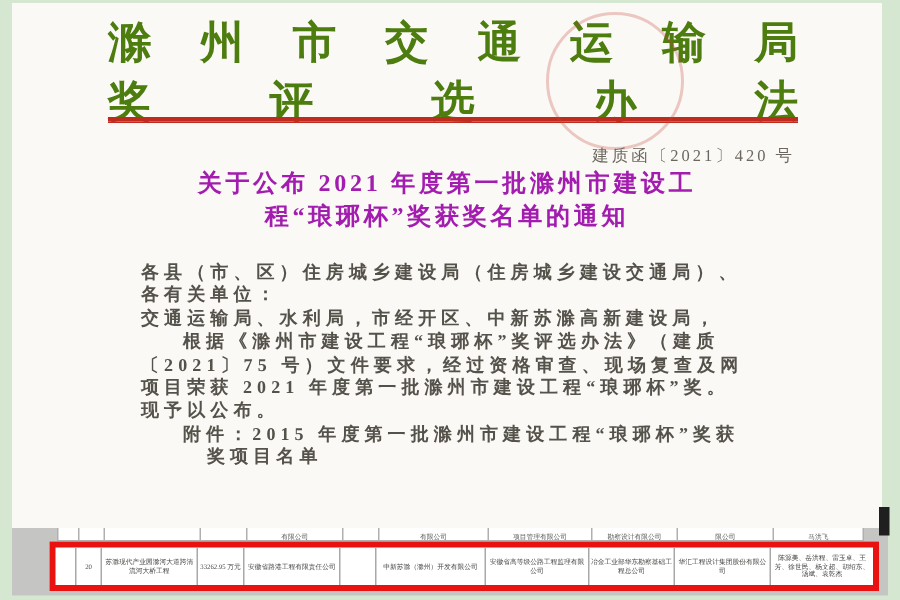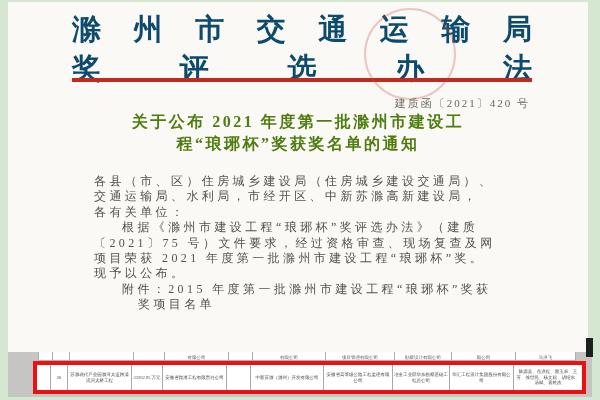--- a/index.html
+++ b/index.html
@@ -3,40 +3,40 @@
 <meta charset="utf-8">
 <style>
   * { margin:0; padding:0; box-sizing:border-box; }
   html,body { width:600px; height:400px; overflow:hidden; }
   body { background:#d6e7d1; position:relative; font-family:"Liberation Serif", serif; }
 
   .paper { position:absolute; left:8px; top:2px; width:580px; height:351px;
            background:#fbf9f5; overflow:hidden; }
 
   
-  .org-line { position:absolute; left:64px; width:460px; color:#0c4a6e;
+  .org-line { position:absolute; left:64px; width:460px; color:#4d7c0f;
               font-weight:bold; font-size:29px; line-height:34px;
               text-align:justify; text-align-last:justify; white-space:nowrap;
               letter-spacing:0; }
   .org-line.l1 { top:10px; }
   .org-line.l2 { top:49px; }
   .red-rule { position:absolute; left:64px; top:76px; width:460px; height:4px;
               border-top:3px solid #bf2c1f; border-bottom:1px solid #bf2c1f; }
 
   .doc-number { position:absolute; top:94px; right:58px; font-size:11px;
                 color:#6b675e; letter-spacing:2px; white-space:nowrap;text-align:right; }
 
   .title { position:absolute; left:0; width:100%; text-align:center;
-           font-weight:bold; font-size:16px; color:#4d7c0f; letter-spacing:2.5px;
+           font-weight:bold; font-size:16px; color:#a21caf; letter-spacing:2.5px;
            white-space:nowrap; }
   .title.t1 { top:110px; }
   .title.t2 { top:132px; }
 
   .body-text { position:absolute; left:86px; top:172px; width:440px;
-               font-size:12px; color:#55524b; letter-spacing:3.4px; }
+               font-size:12px; color:#55524b; letter-spacing:3.4px;font-weight:bold; }
   .body-text .line { white-space:nowrap; height:15.4px; line-height:15.4px; overflow:visible; }
   .body-text .indent-2 { padding-left:28px; }
   .body-text .indent-4 { padding-left:44px; }
 
   
   .seal { position:absolute; border-radius:50%; border:2px solid rgba(199,70,58,0.28);
           display:flex; align-items:center; justify-content:center;
           color:rgba(199,70,58,0.22); font-size:12px; letter-spacing:2px; }
   .seal.s1 { left:356px; top:6px;  width:92px; height:92px; }
   .seal.s2 { left:171px; top:79px; width:94px; height:94px; }
@@ -73,22 +73,22 @@
 
   <div class="seal s1"></div>
 
   <div class="doc-number">建质函〔2021〕420 号</div>
 
   <div class="title t1">关于公布 2021 年度第一批滁州市建设工</div>
   <div class="title t2">程“琅琊杯”奖获奖名单的通知</div>
 
   <div class="body-text">
     <div class="line">各县（市、区）住房城乡建设局（住房城乡建设交通局）、</div>
+    <div class="line">各有关单位：</div>
     <div class="line">交通运输局、水利局，市经开区、中新苏滁高新建设局，</div>
-    <div class="line">各有关单位：</div>
     <div class="line indent-2">根据《滁州市建设工程“琅琊杯”奖评选办法》（建质</div>
     <div class="line">〔2021〕75 号）文件要求，经过资格审查、现场复查及网</div>
     <div class="line">项目荣获 2021 年度第一批滁州市建设工程“琅琊杯”奖。</div>
     <div class="line">现予以公布。</div>
     <div class="line indent-2">附件：2015 年度第一批滁州市建设工程“琅琊杯”奖获</div>
     <div class="line indent-4">奖项目名单</div>
   </div>
 
 </div>
 

